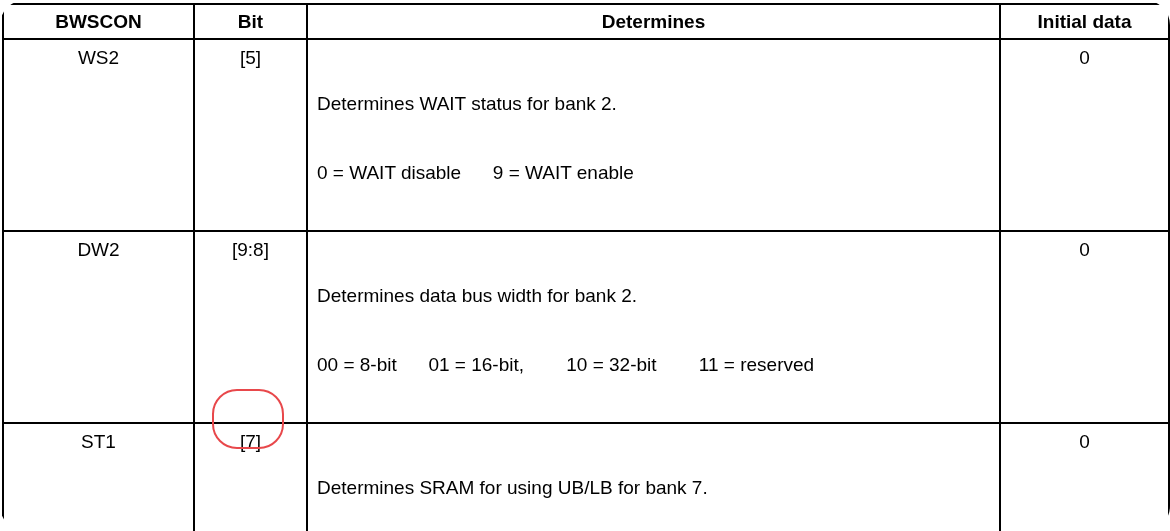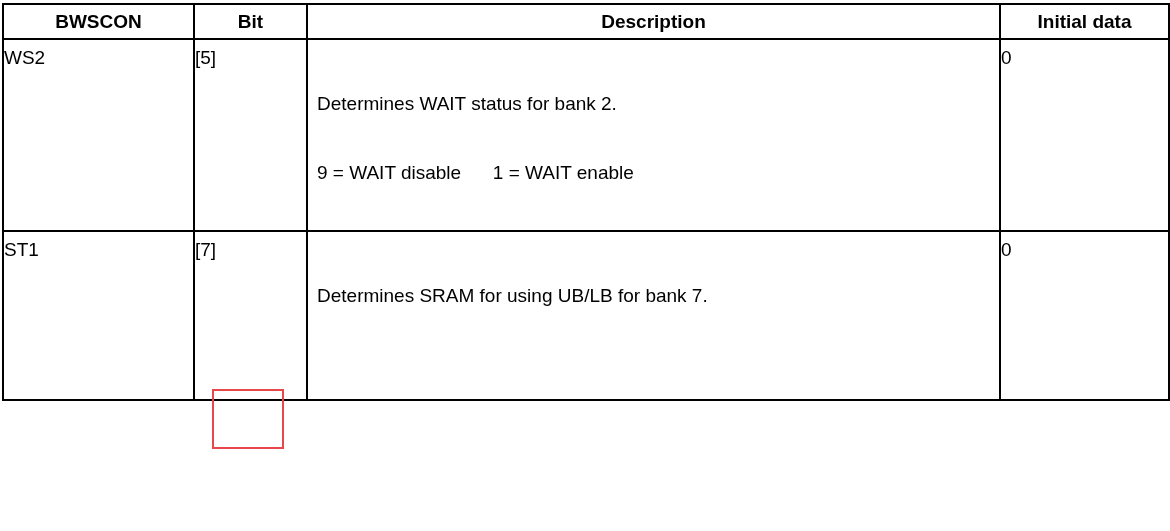--- a/index.html
+++ b/index.html
@@ -1,15 +1,15 @@
 <!DOCTYPE html>
 <html><head>
 <meta charset="utf-8">
 <style>
-  * { margin: 0; padding: 0; box-sizing: border-box; }
+  * { margin: 0; padding: 0; box-sizing: border-box; border-radius: 25px; }
   html, body {
     width: 1170px; height: 531px;
     background: #ffffff;
     font-family: "Liberation Sans", "DejaVu Sans", sans-serif;
     color: #000000;
     overflow: hidden;
   }
   .page {
     position: relative;
     width: 1170px; height: 531px;
@@ -34,21 +34,21 @@
     font-size: 20px;
     text-align: center;
     vertical-align: middle;
     height: 35px;
   }
   td {
     vertical-align: top;
     line-height: 23px;
     padding-top: 6px;
   }
-  td.c-name, td.c-bit, td.c-init { text-align: left; }
+  td.c-name, td.c-bit, td.c-init { text-align: center; }
   td.c-desc {
     text-align: left;
     padding-left: 9px;
     padding-right: 6px;
     white-space: pre-wrap;
   }
   tr.r-ws2  { height: 68px; }
   tr.r-dw2  { height: 67px; }
   tr.r-st1  { height: 95px; }
   .desc-line { white-space: pre-wrap; }
@@ -69,31 +69,40 @@
     <colgroup>
       <col style="width:191px">
       <col style="width:113px">
       <col style="width:693px">
       <col style="width:169px">
     </colgroup>
     <thead>
       <tr>
         <th>BWSCON</th>
         <th>Bit</th>
-        <th>Description</th>
+        <th>Determines</th>
         <th>Initial data</th>
       </tr>
     </thead>
     <tbody>
       <tr class="r-ws2">
         <td class="c-name">WS2</td>
         <td class="c-bit">[5]</td>
         <td class="c-desc">
           <div class="desc-line">Determines WAIT status for bank 2.</div>
-          <div class="desc-line">9 = WAIT disable      1 = WAIT enable</div>
+          <div class="desc-line">0 = WAIT disable      9 = WAIT enable</div>
+        </td>
+        <td class="c-init">0</td>
+      </tr>
+      <tr class="r-dw2">
+        <td class="c-name">DW2</td>
+        <td class="c-bit">[9:8]</td>
+        <td class="c-desc">
+          <div class="desc-line">Determines data bus width for bank 2.</div>
+          <div class="desc-line">00 = 8-bit      01 = 16-bit,        10 = 32-bit        11 = reserved</div>
         </td>
         <td class="c-init">0</td>
       </tr>
       <tr class="r-st1">
         <td class="c-name">ST1</td>
         <td class="c-bit">[7]</td>
         <td class="c-desc">
           <div class="desc-line">Determines SRAM for using UB/LB for bank 7.</div>
           
           

